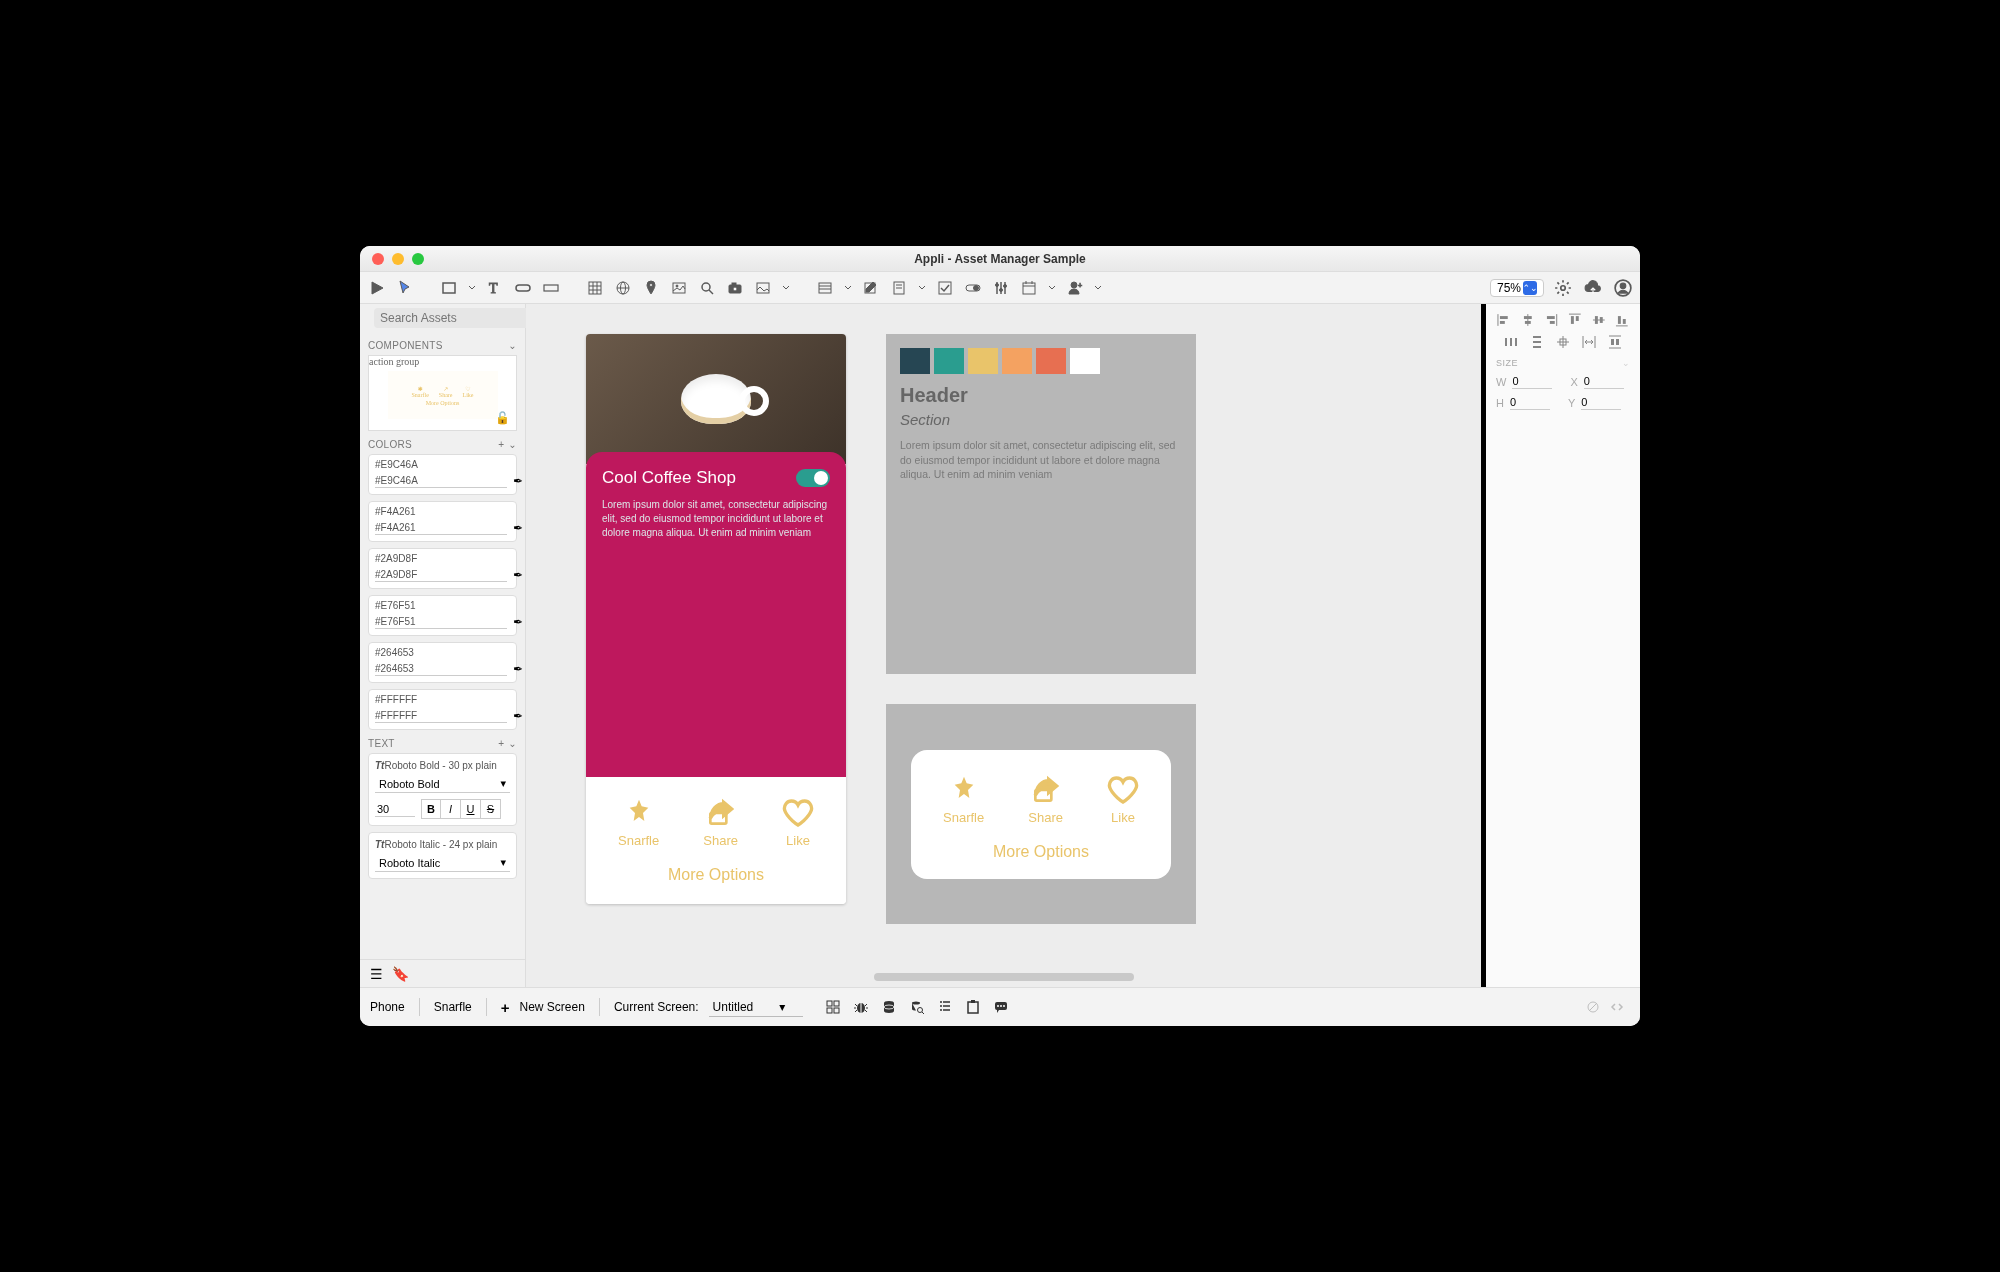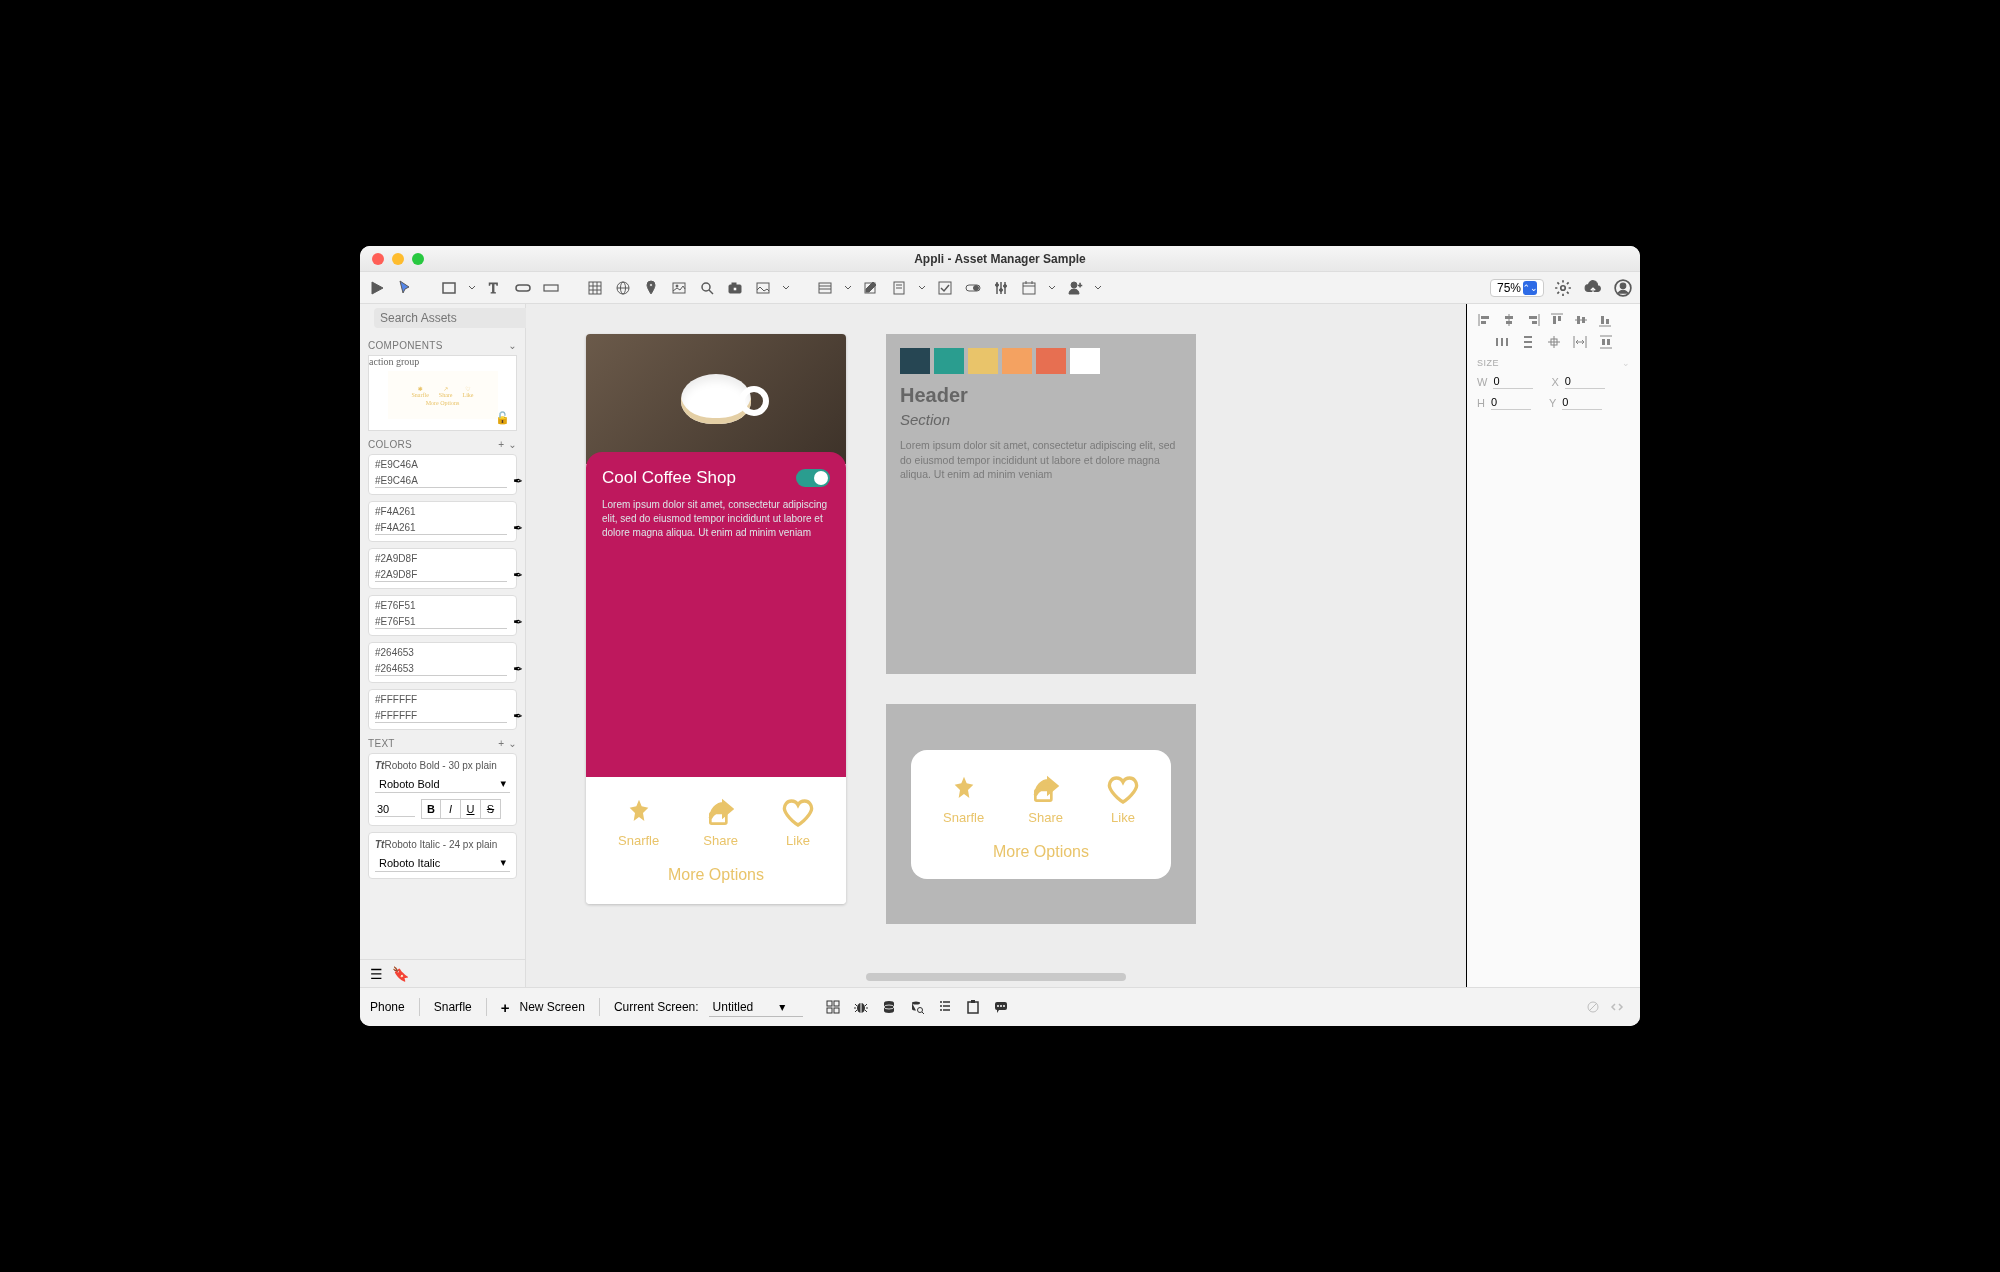--- a/index.html
+++ b/index.html
@@ -90,21 +90,21 @@
 .palette span { width:30px; height:26px; }
 .ab1 h3 { font-size:20px; color:#666; font-weight:700; }
 .ab1 .sec { font-size:15px; color:#666; font-style:italic; margin:4px 0 10px; }
 .ab1 p { font-size:10.5px; color:#7a7a7a; line-height:1.4; }
 .ab2 { height:220px; display:flex; align-items:center; justify-content:center; }
 .ab2 .actioncard { width:260px; padding:24px 10px 18px; }
 
 .canvas-scroll { position:absolute; bottom:6px; left:50%; transform:translateX(-50%); width:260px; height:8px; background:#c9c9c9; border-radius:4px; }
 
 
-.props { width:174px; background:#fafafa; border-left:1px solid #000000; padding:8px 10px; font-size:11px; color:#777; }
+.props { width:159px; background:#fafafa; border-left:5px solid #000000; padding:8px 10px; font-size:11px; color:#777; }
 .alignrow { display:flex; gap:8px; margin-bottom:6px; }
 .alignrow .ai2 { width:16px; height:16px; opacity:.7; cursor:pointer; }
 .props .lbl { font-size:9px; color:#aaa; margin:8px 0 2px; letter-spacing:.5px; }
 .proprow { display:flex; gap:18px; margin-top:6px; }
 .proprow .pi { display:flex; align-items:center; gap:6px; }
 .proprow .pi span:first-child { color:#aaa; }
 .proprow input { width:40px; border:none; border-bottom:1px solid #ccc; font-size:11px; outline:none; background:transparent; padding:1px 0; }
 .props .chev2 { float:right; opacity:.5; }
 
 

